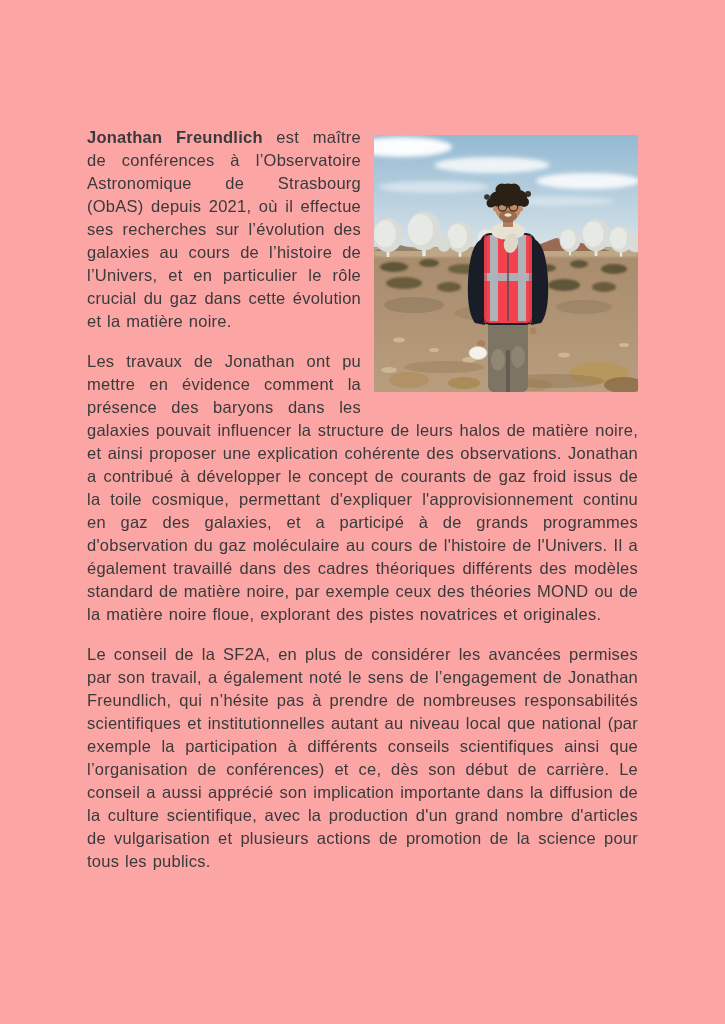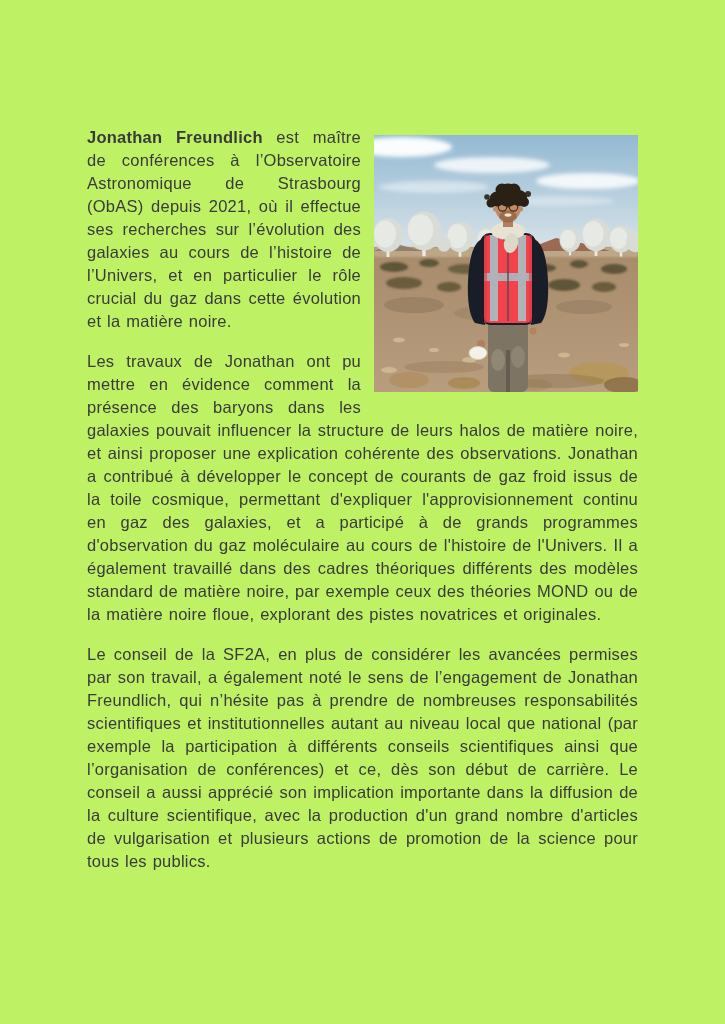--- a/index.html
+++ b/index.html
@@ -4,21 +4,21 @@
 <style>
   html, body {
     margin: 0;
     padding: 0;
     background: #ffffff;
   }
   .page {
     position: relative;
     width: 725px;
     height: 1024px;
-    background: #bef264;
+    background: #fca5a5;
     overflow: hidden;
     font-family: "Liberation Sans", sans-serif;
   }
   .content {
     position: absolute;
     left: 87px;
     top: 126px;
     width: 551px;
     color: #3a3a3a;
     font-size: 16.5px;

